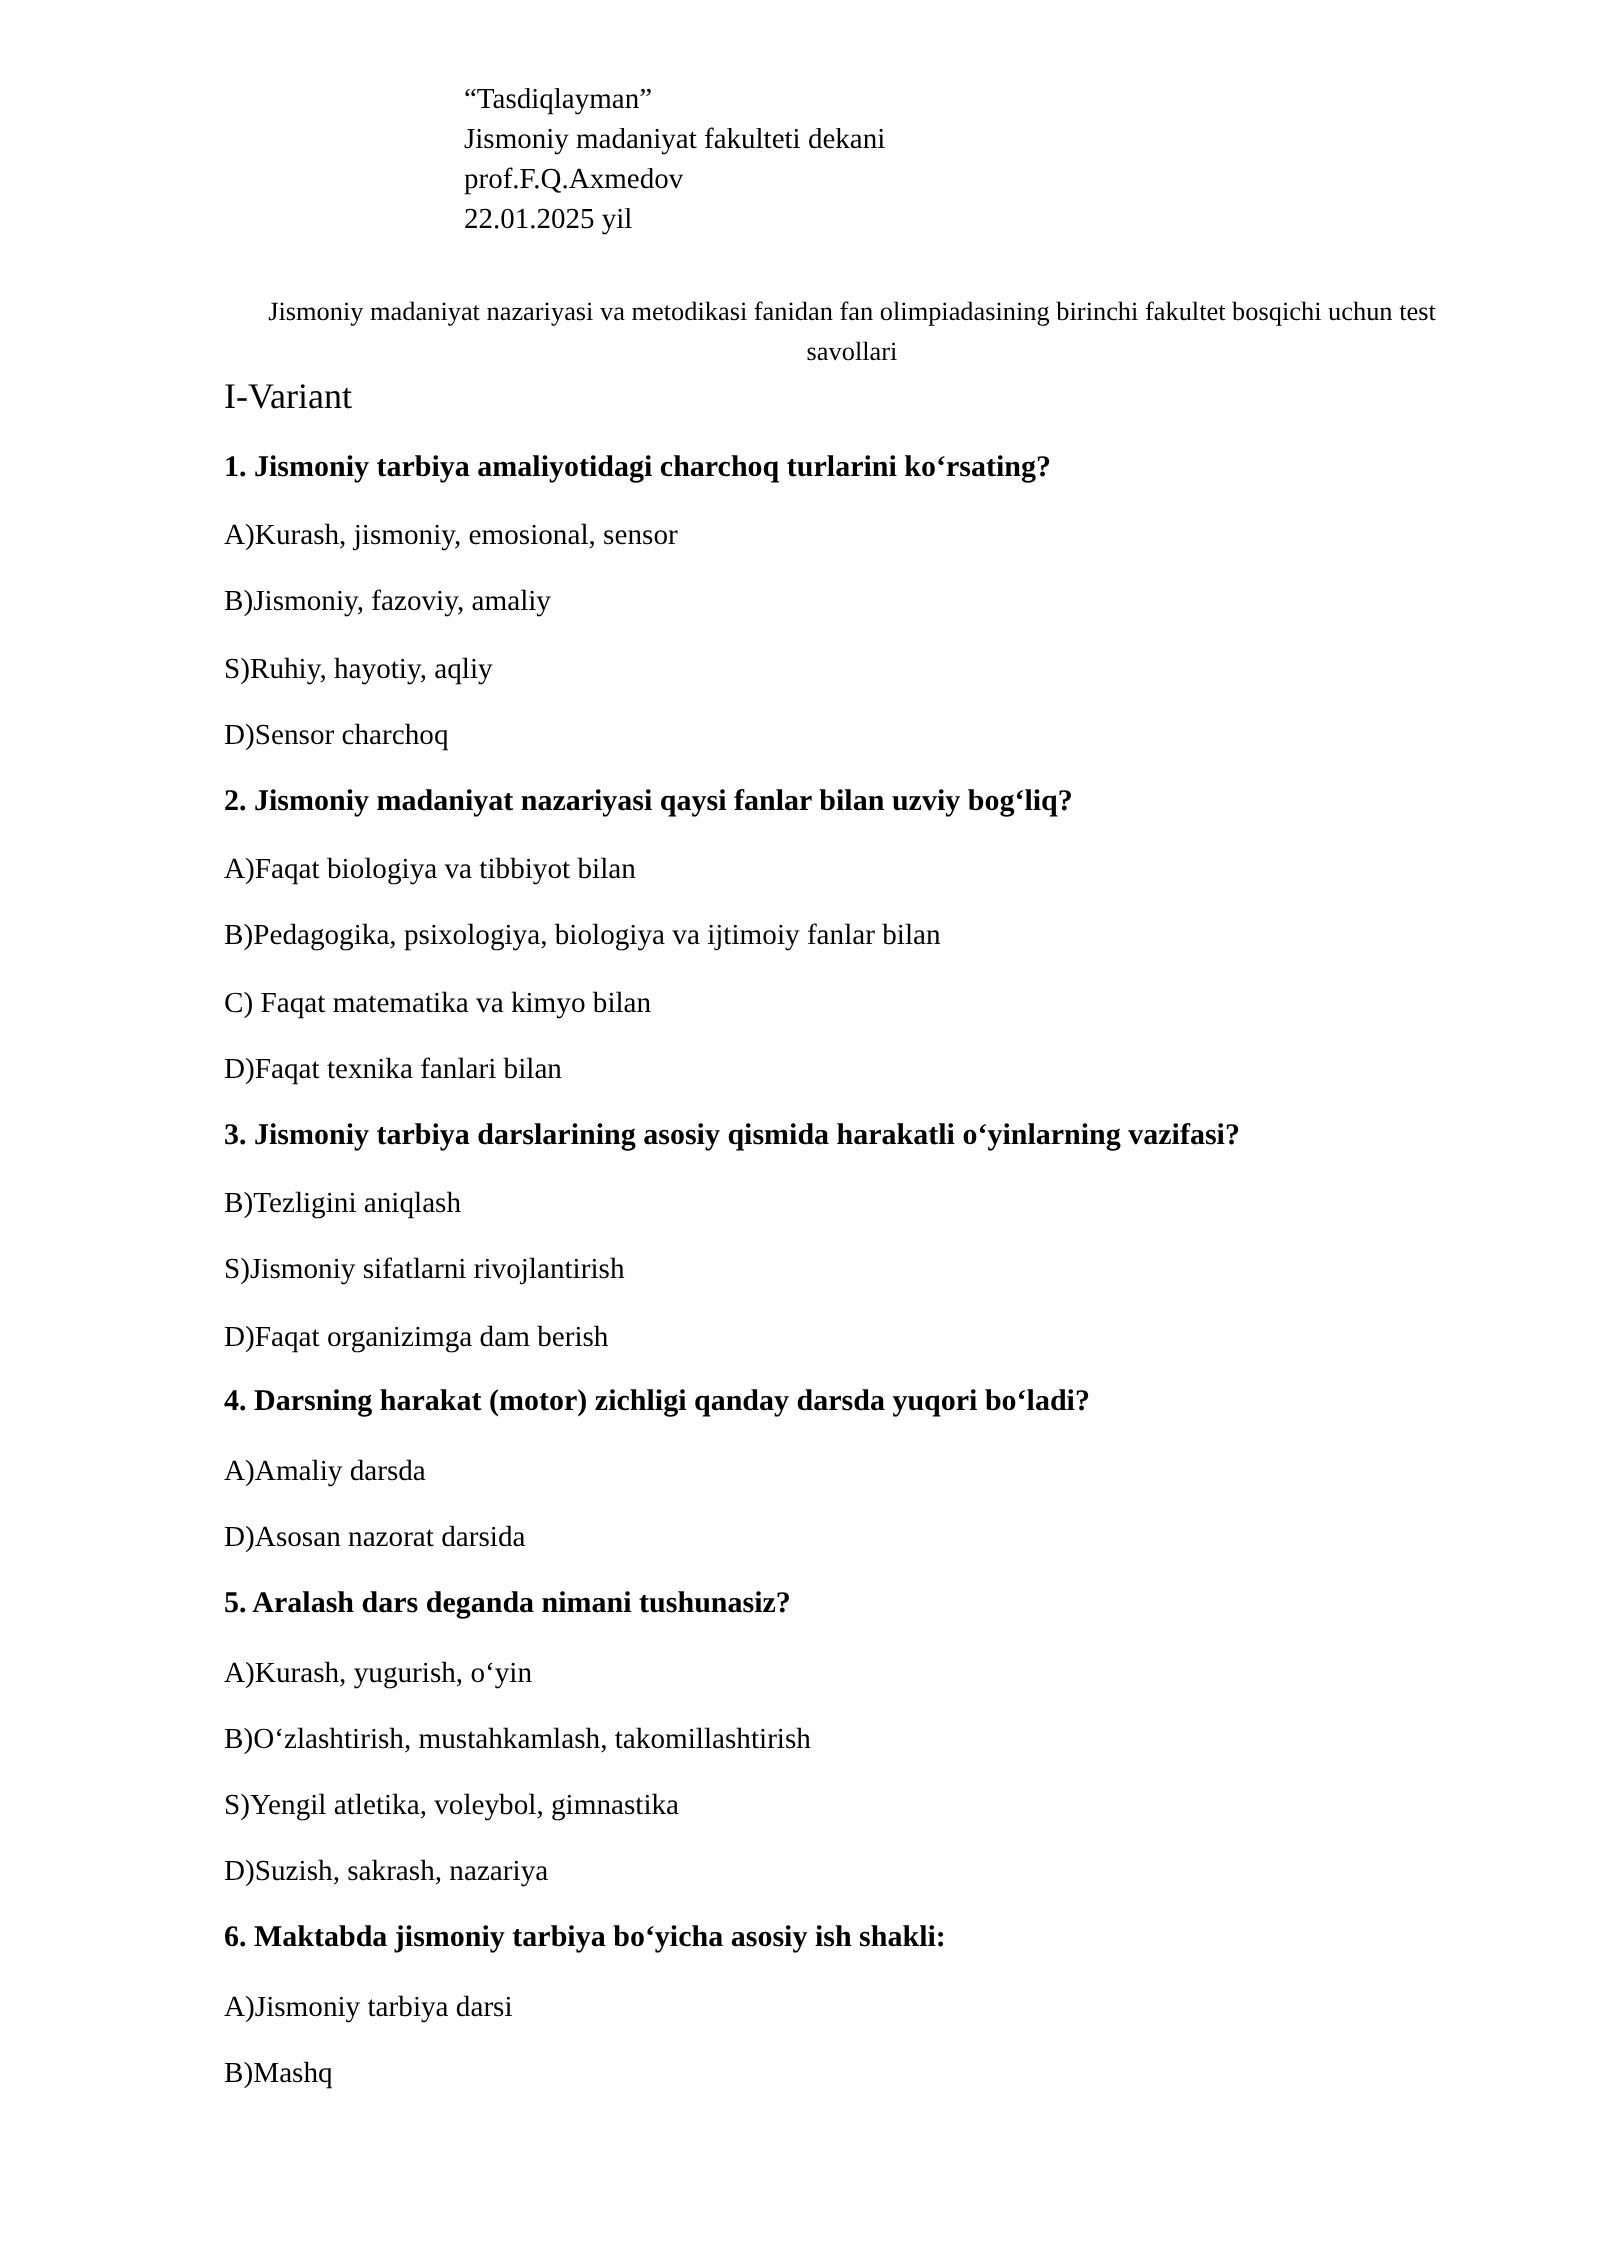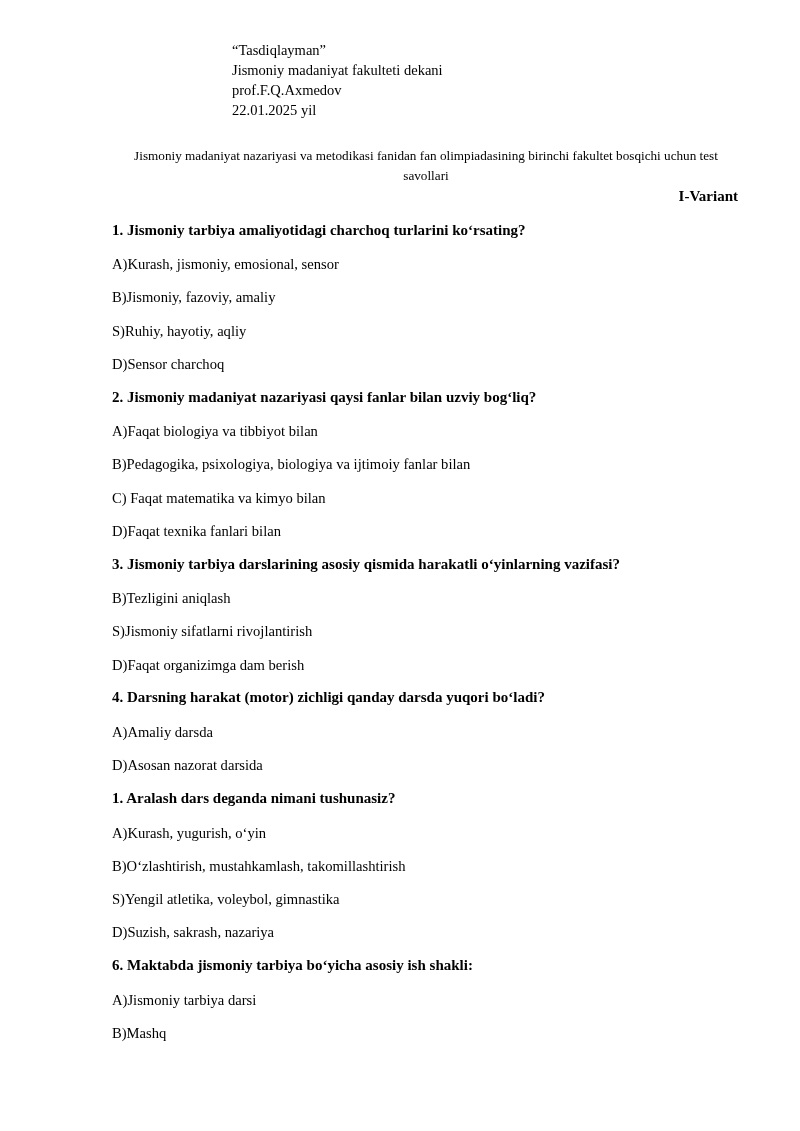--- a/index.html
+++ b/index.html
@@ -32,23 +32,23 @@
     white-space: nowrap;
   }
   .subtitle {
     margin-top: 26px;
     text-align: center;
     font-size: 13.2px;
     line-height: 1.5;
     padding: 0 18px 0 20px;
   }
   .variant {
-    text-align: right;
-    font-weight: bold;
-    font-size: 15px;
+    text-align: left;
+    font-weight: normal;
+    font-size: 18px;
     margin-top: 2px;
   }
   .question {
     font-weight: bold;
     font-size: 15px;
     margin-top: 14px;
     margin-bottom: 0;
     line-height: 1.3;
   }
   .option {
@@ -100,21 +100,21 @@
       <p class="option">D)Faqat organizimga dam berish</p>
     </div>
 
     <div>
       <p class="question">4. Darsning harakat (motor) zichligi qanday darsda yuqori bo‘ladi?</p>
       <p class="option">A)Amaliy darsda</p>
       <p class="option">D)Asosan nazorat darsida</p>
     </div>
 
     <div>
-      <p class="question">1. Aralash dars deganda nimani tushunasiz?</p>
+      <p class="question">5. Aralash dars deganda nimani tushunasiz?</p>
       <p class="option">A)Kurash, yugurish, o‘yin</p>
       <p class="option">B)O‘zlashtirish, mustahkamlash, takomillashtirish</p>
       <p class="option">S)Yengil atletika, voleybol, gimnastika</p>
       <p class="option">D)Suzish, sakrash, nazariya</p>
     </div>
 
     <div>
       <p class="question">6. Maktabda jismoniy tarbiya bo‘yicha asosiy ish shakli:</p>
       <p class="option">A)Jismoniy tarbiya darsi</p>
       <p class="option">B)Mashq</p>

